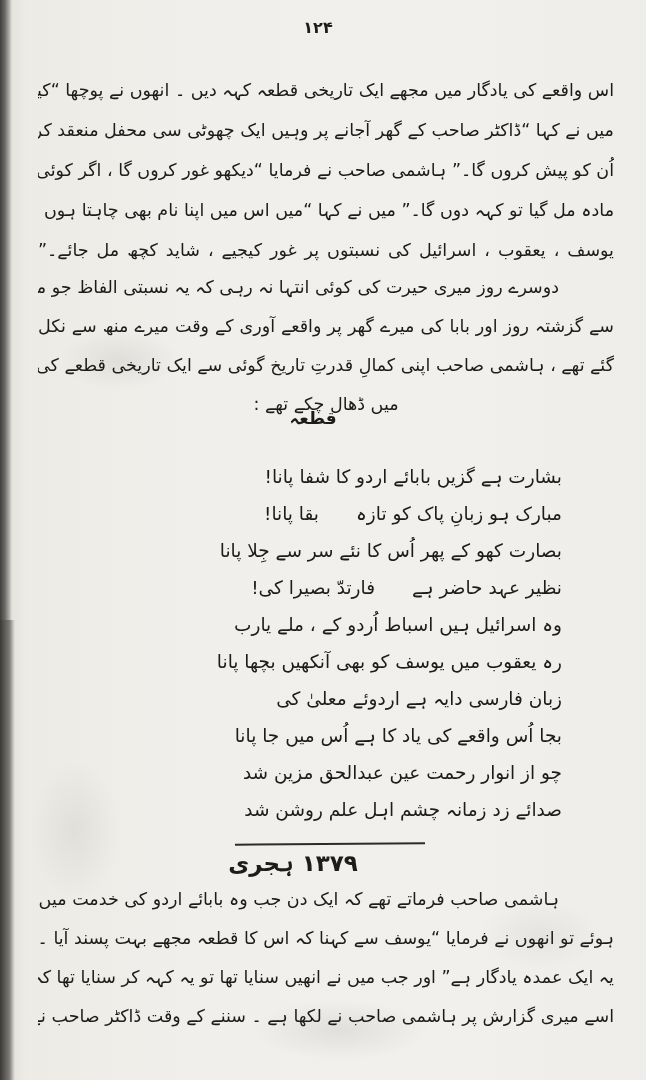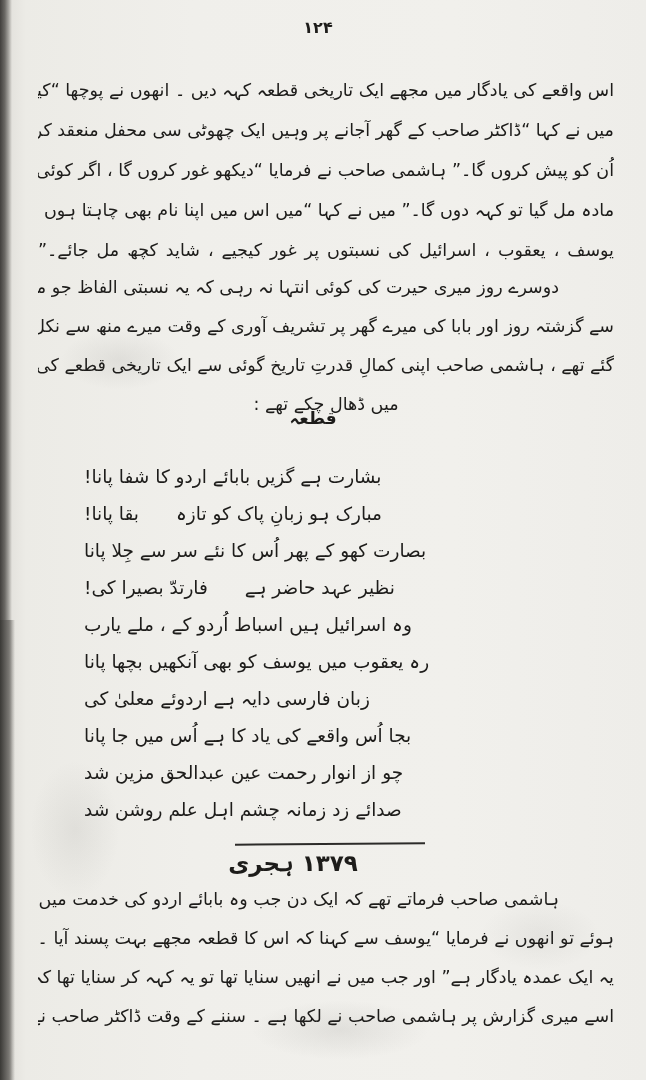--- a/index.html
+++ b/index.html
@@ -47,21 +47,21 @@
   .line.center-short{text-align:left;text-align-last:center;padding-right:0;}
 
   .section-heading{
     position:absolute;top:408px;left:0;right:20px;
     text-align:center;font-size:17px;font-weight:bold;direction:rtl;
   }
   .poem{
     position:absolute;top:458px;right:84px;width:478px;direction:rtl;
   }
   .poem-line{
-    direction:rtl;text-align:left;height:37px;line-height:37px;
+    direction:rtl;text-align:right;height:37px;line-height:37px;
     font-size:18.5px;overflow:hidden;white-space:nowrap;
   }
   .divider-rule{
     position:absolute;top:843px;left:235px;width:190px;height:2px;
     background:#2c2b29;transform:rotate(-0.4deg);
   }
   .date-line{
     position:absolute;top:850px;left:0;right:60px;
     text-align:center;font-size:23px;font-weight:bold;direction:rtl;
   }
@@ -83,21 +83,21 @@
   <div class="prose prose1">
     <div class="line">اس واقعے کی یادگار میں مجھے ایک تاریخی قطعہ کہہ دیں ۔ انھوں نے پوچھا “کیا کروگے؟”</div>
     <div class="line">میں نے کہا “ڈاکٹر صاحب کے گھر آجانے پر وہیں ایک چھوٹی سی محفل منعقد کروں گا اور</div>
     <div class="line">اُن کو پیش کروں گا۔” ہاشمی صاحب نے فرمایا “دیکھو غور کروں گا ، اگر کوئی معقول</div>
     <div class="line">مادہ مل گیا تو کہہ دوں گا۔” میں نے کہا “میں اس میں اپنا نام بھی چاہتا ہوں ۔ آپ</div>
     <div class="line">یوسف ، یعقوب ، اسرائیل کی نسبتوں پر غور کیجیے ، شاید کچھ مل جائے۔”</div>
   </div>
 
   <div class="prose prose2">
     <div class="line indent">دوسرے روز میری حیرت کی کوئی انتہا نہ رہی کہ یہ نسبتی الفاظ جو میری زبان</div>
-    <div class="line">سے گزشتہ روز اور بابا کی میرے گھر پر تشریف آوری کے وقت میرے منھ سے نکل</div>
+    <div class="line">سے گزشتہ روز اور بابا کی میرے گھر پر واقعے آوری کے وقت میرے منھ سے نکل</div>
     <div class="line">گئے تھے ، ہاشمی صاحب اپنی کمالِ قدرتِ تاریخ گوئی سے ایک تاریخی قطعے کی صورت</div>
     <div class="line center-short">میں ڈھال چکے تھے :</div>
   </div>
 
   <div class="section-heading">قطعہ</div>
 
   <div class="poem">
     <div class="poem-line">بشارت ہے گزیں بابائے اردو کا شفا پانا!</div>
     <div class="poem-line">مبارک ہو زبانِ پاک کو تازہ  بقا پانا!</div>
     <div class="poem-line">بصارت کھو کے پھر اُس کا نئے سر سے جِلا پانا</div>

